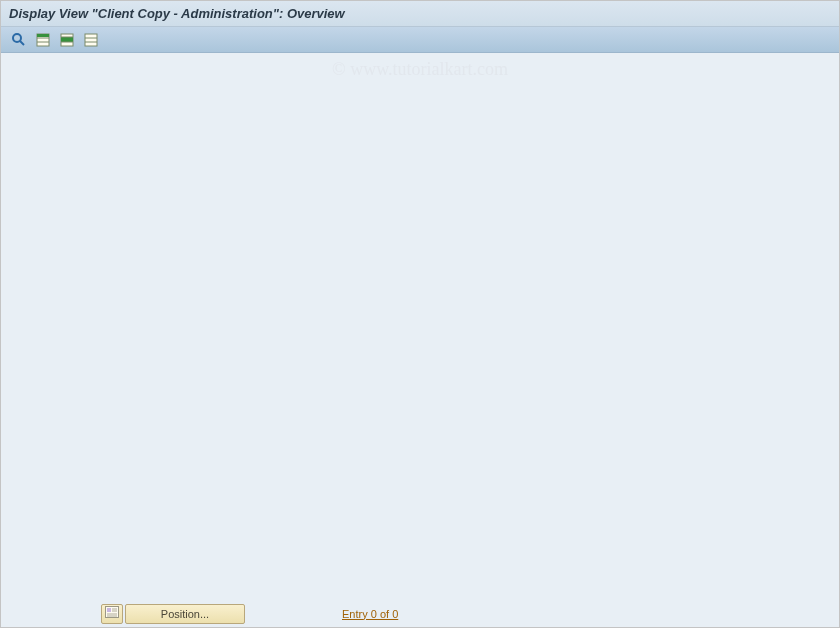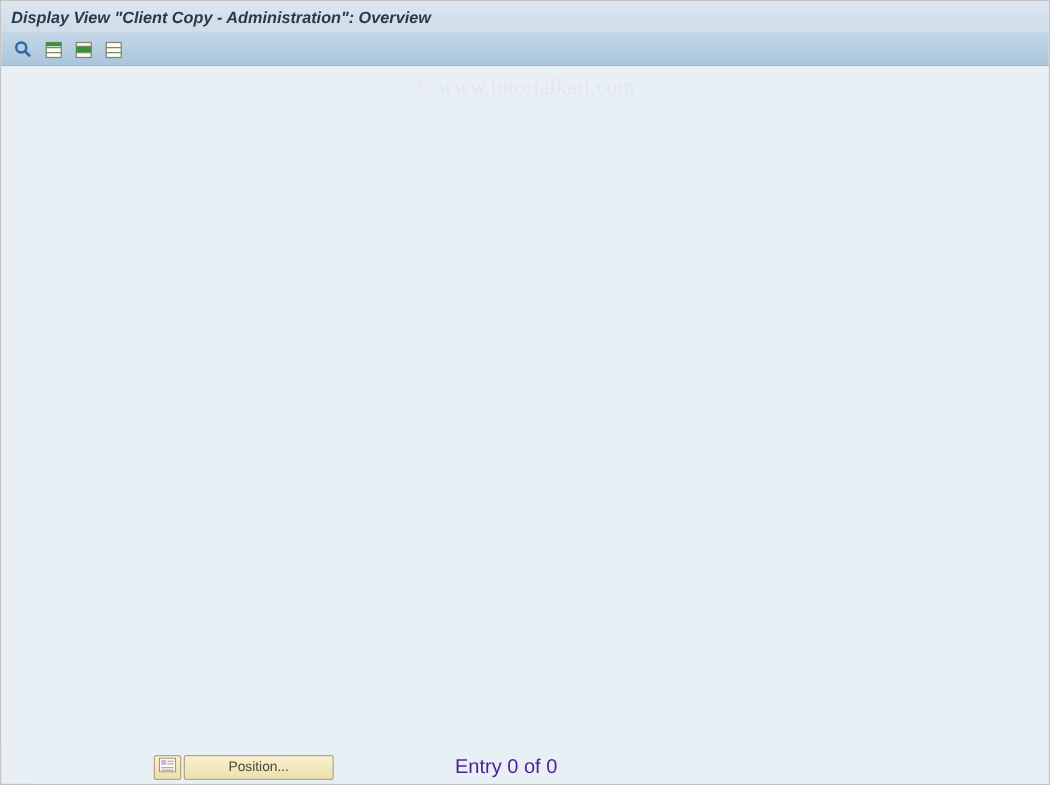--- a/index.html
+++ b/index.html
@@ -67,21 +67,20 @@
       pointer-events: none;
     }
     .footer {
       background: #e8eff5;
       height: 28px;
       border-top: 1px solid transparent;
       display: flex;
       align-items: center;
       padding-left: 100px;
       gap: 2px;
-      margin-left: 22px;
     }
     .footer-icon-btn {
       width: 22px;
       height: 20px;
       border: 1px solid #b8a77b;
       background: linear-gradient(#f9f0ce, #ece0ae);
       border-radius: 2px;
       display: flex;
       align-items: center;
       justify-content: center;
@@ -95,22 +94,23 @@
       border-radius: 2px;
       display: flex;
       align-items: center;
       justify-content: center;
       font-size: 11px;
       color: #4a4638;
       cursor: pointer;
     }
     .entry-text {
       margin-left: 95px;
-      font-size: 16px;
-      color: #4c1d95;
+      font-size: 11px;
+      color: #a16207;
+      text-decoration: underline;
     }
   </style>
 </head>
 <body>
 
 <div class="titlebar">
   <span class="title-text">Display View "Client Copy - Administration": Overview</span>
 </div>
 
 <div class="toolbar">

